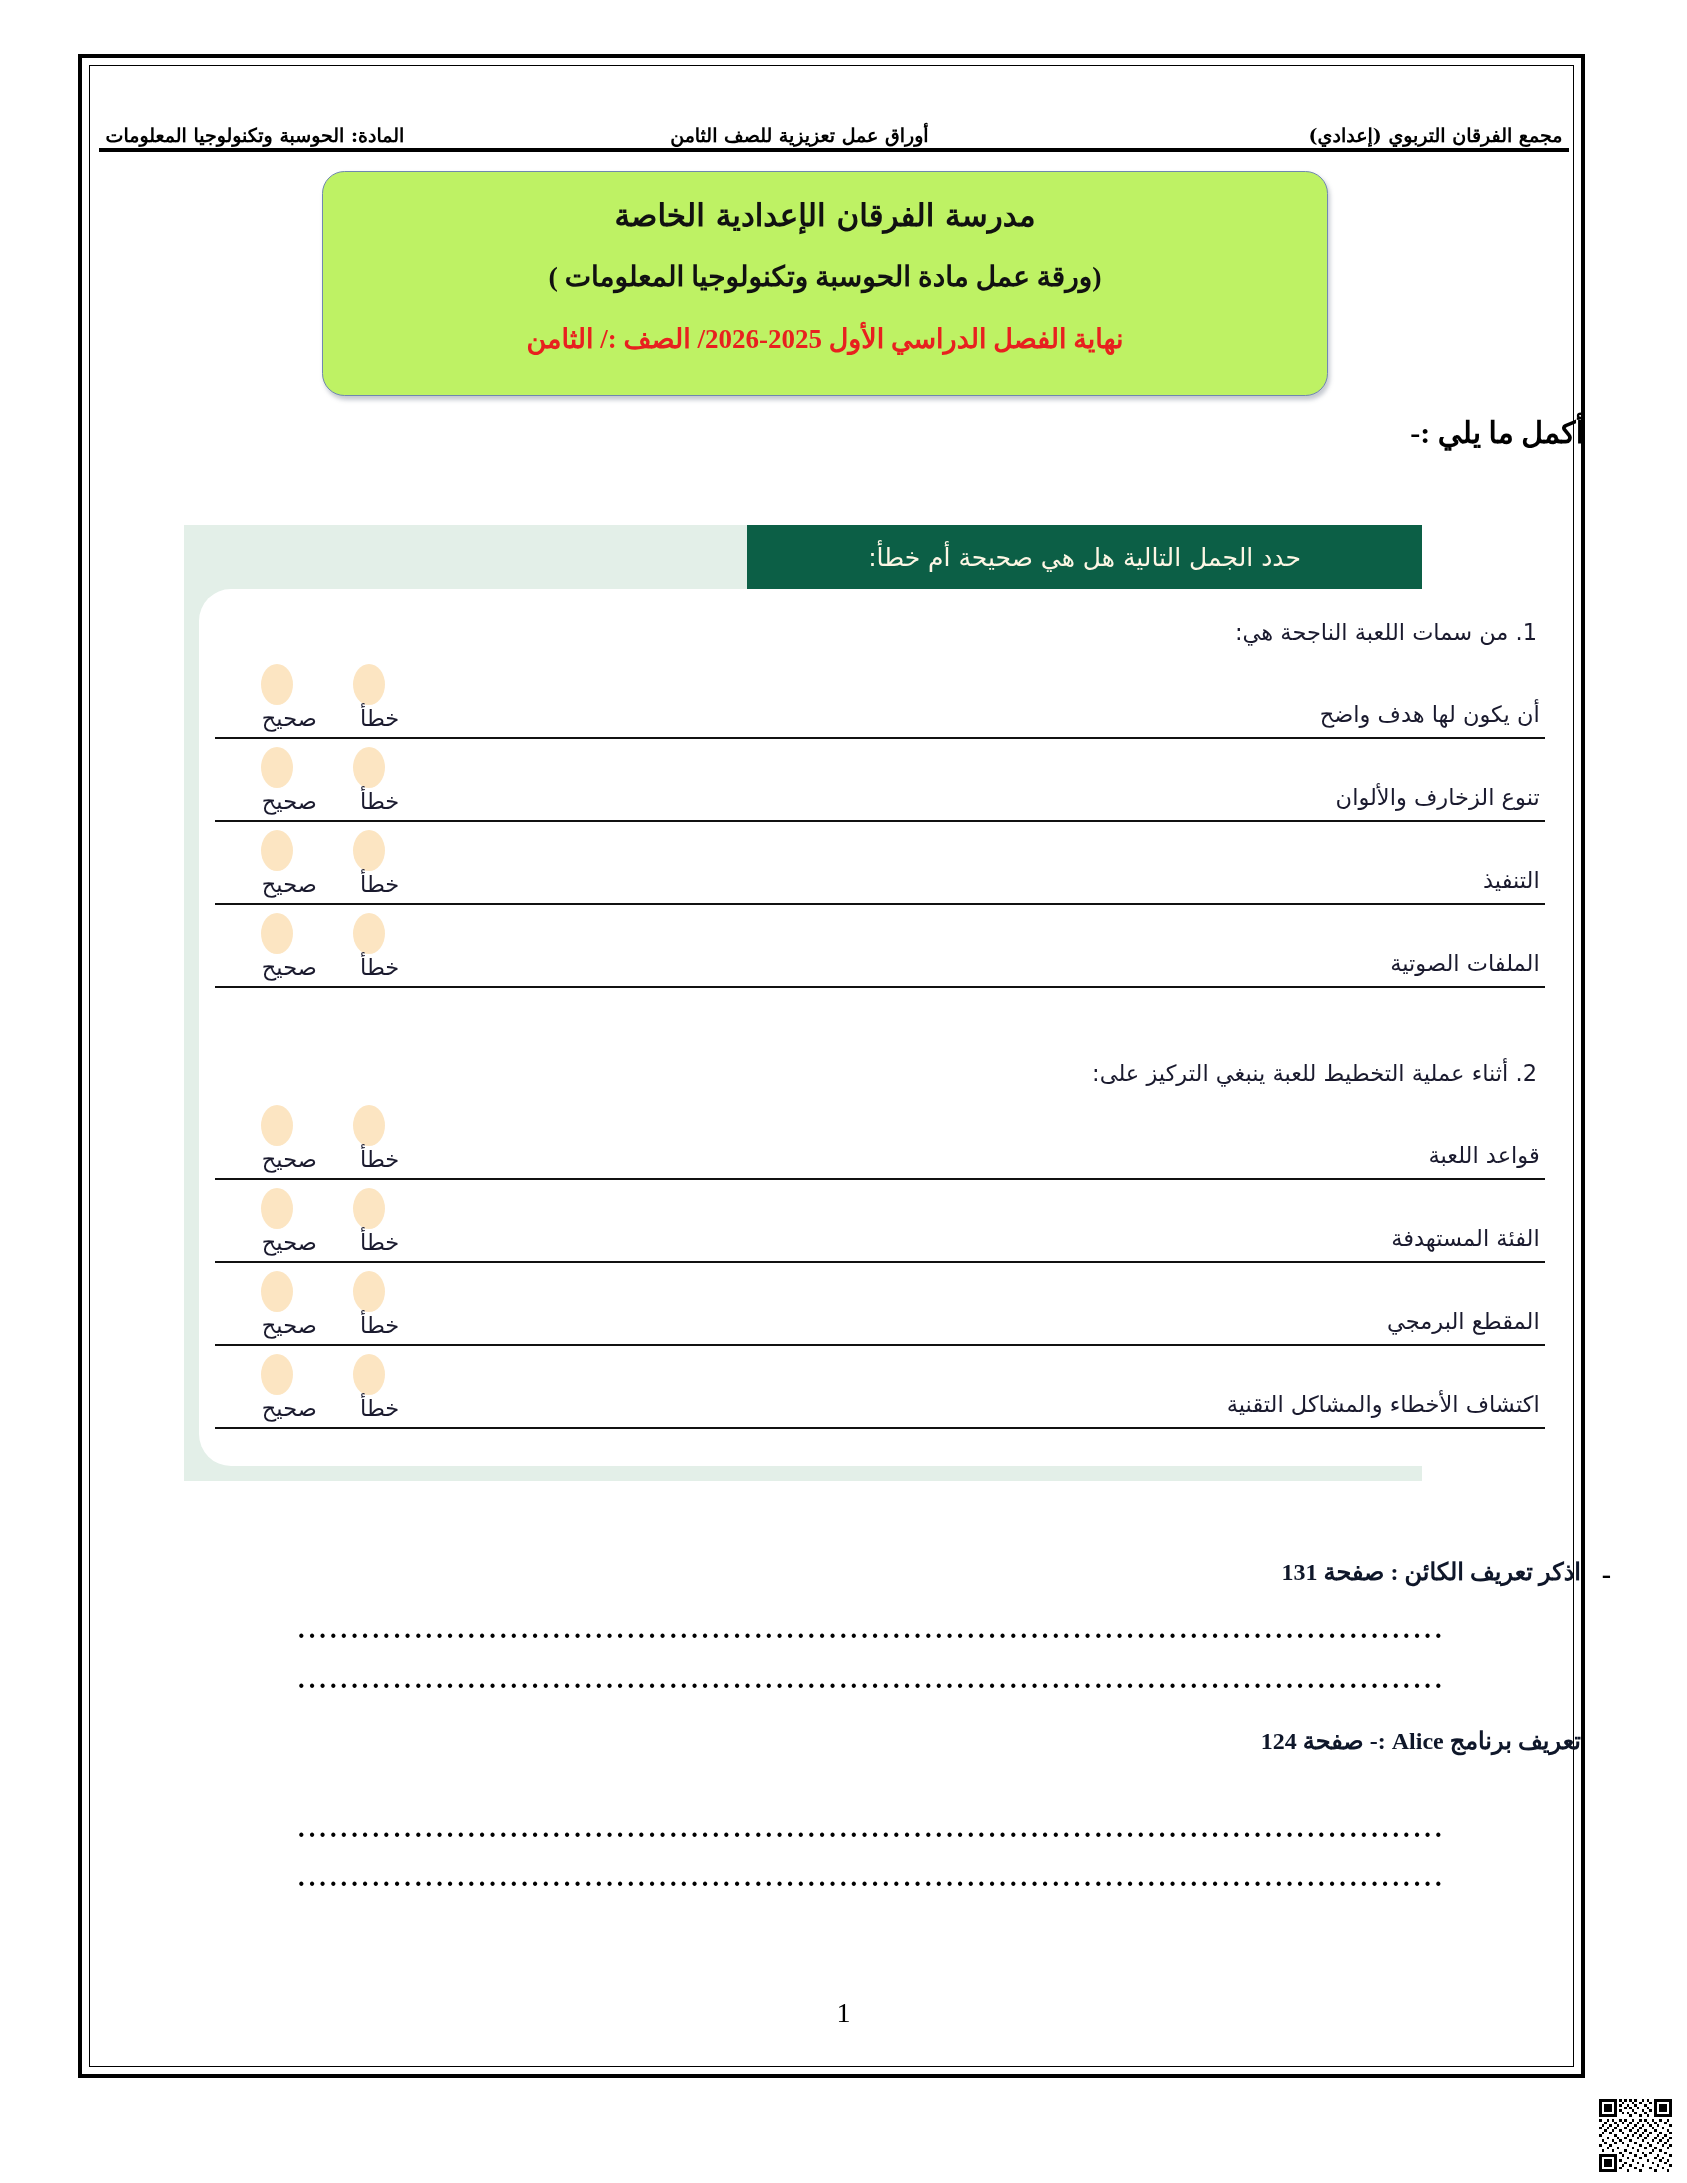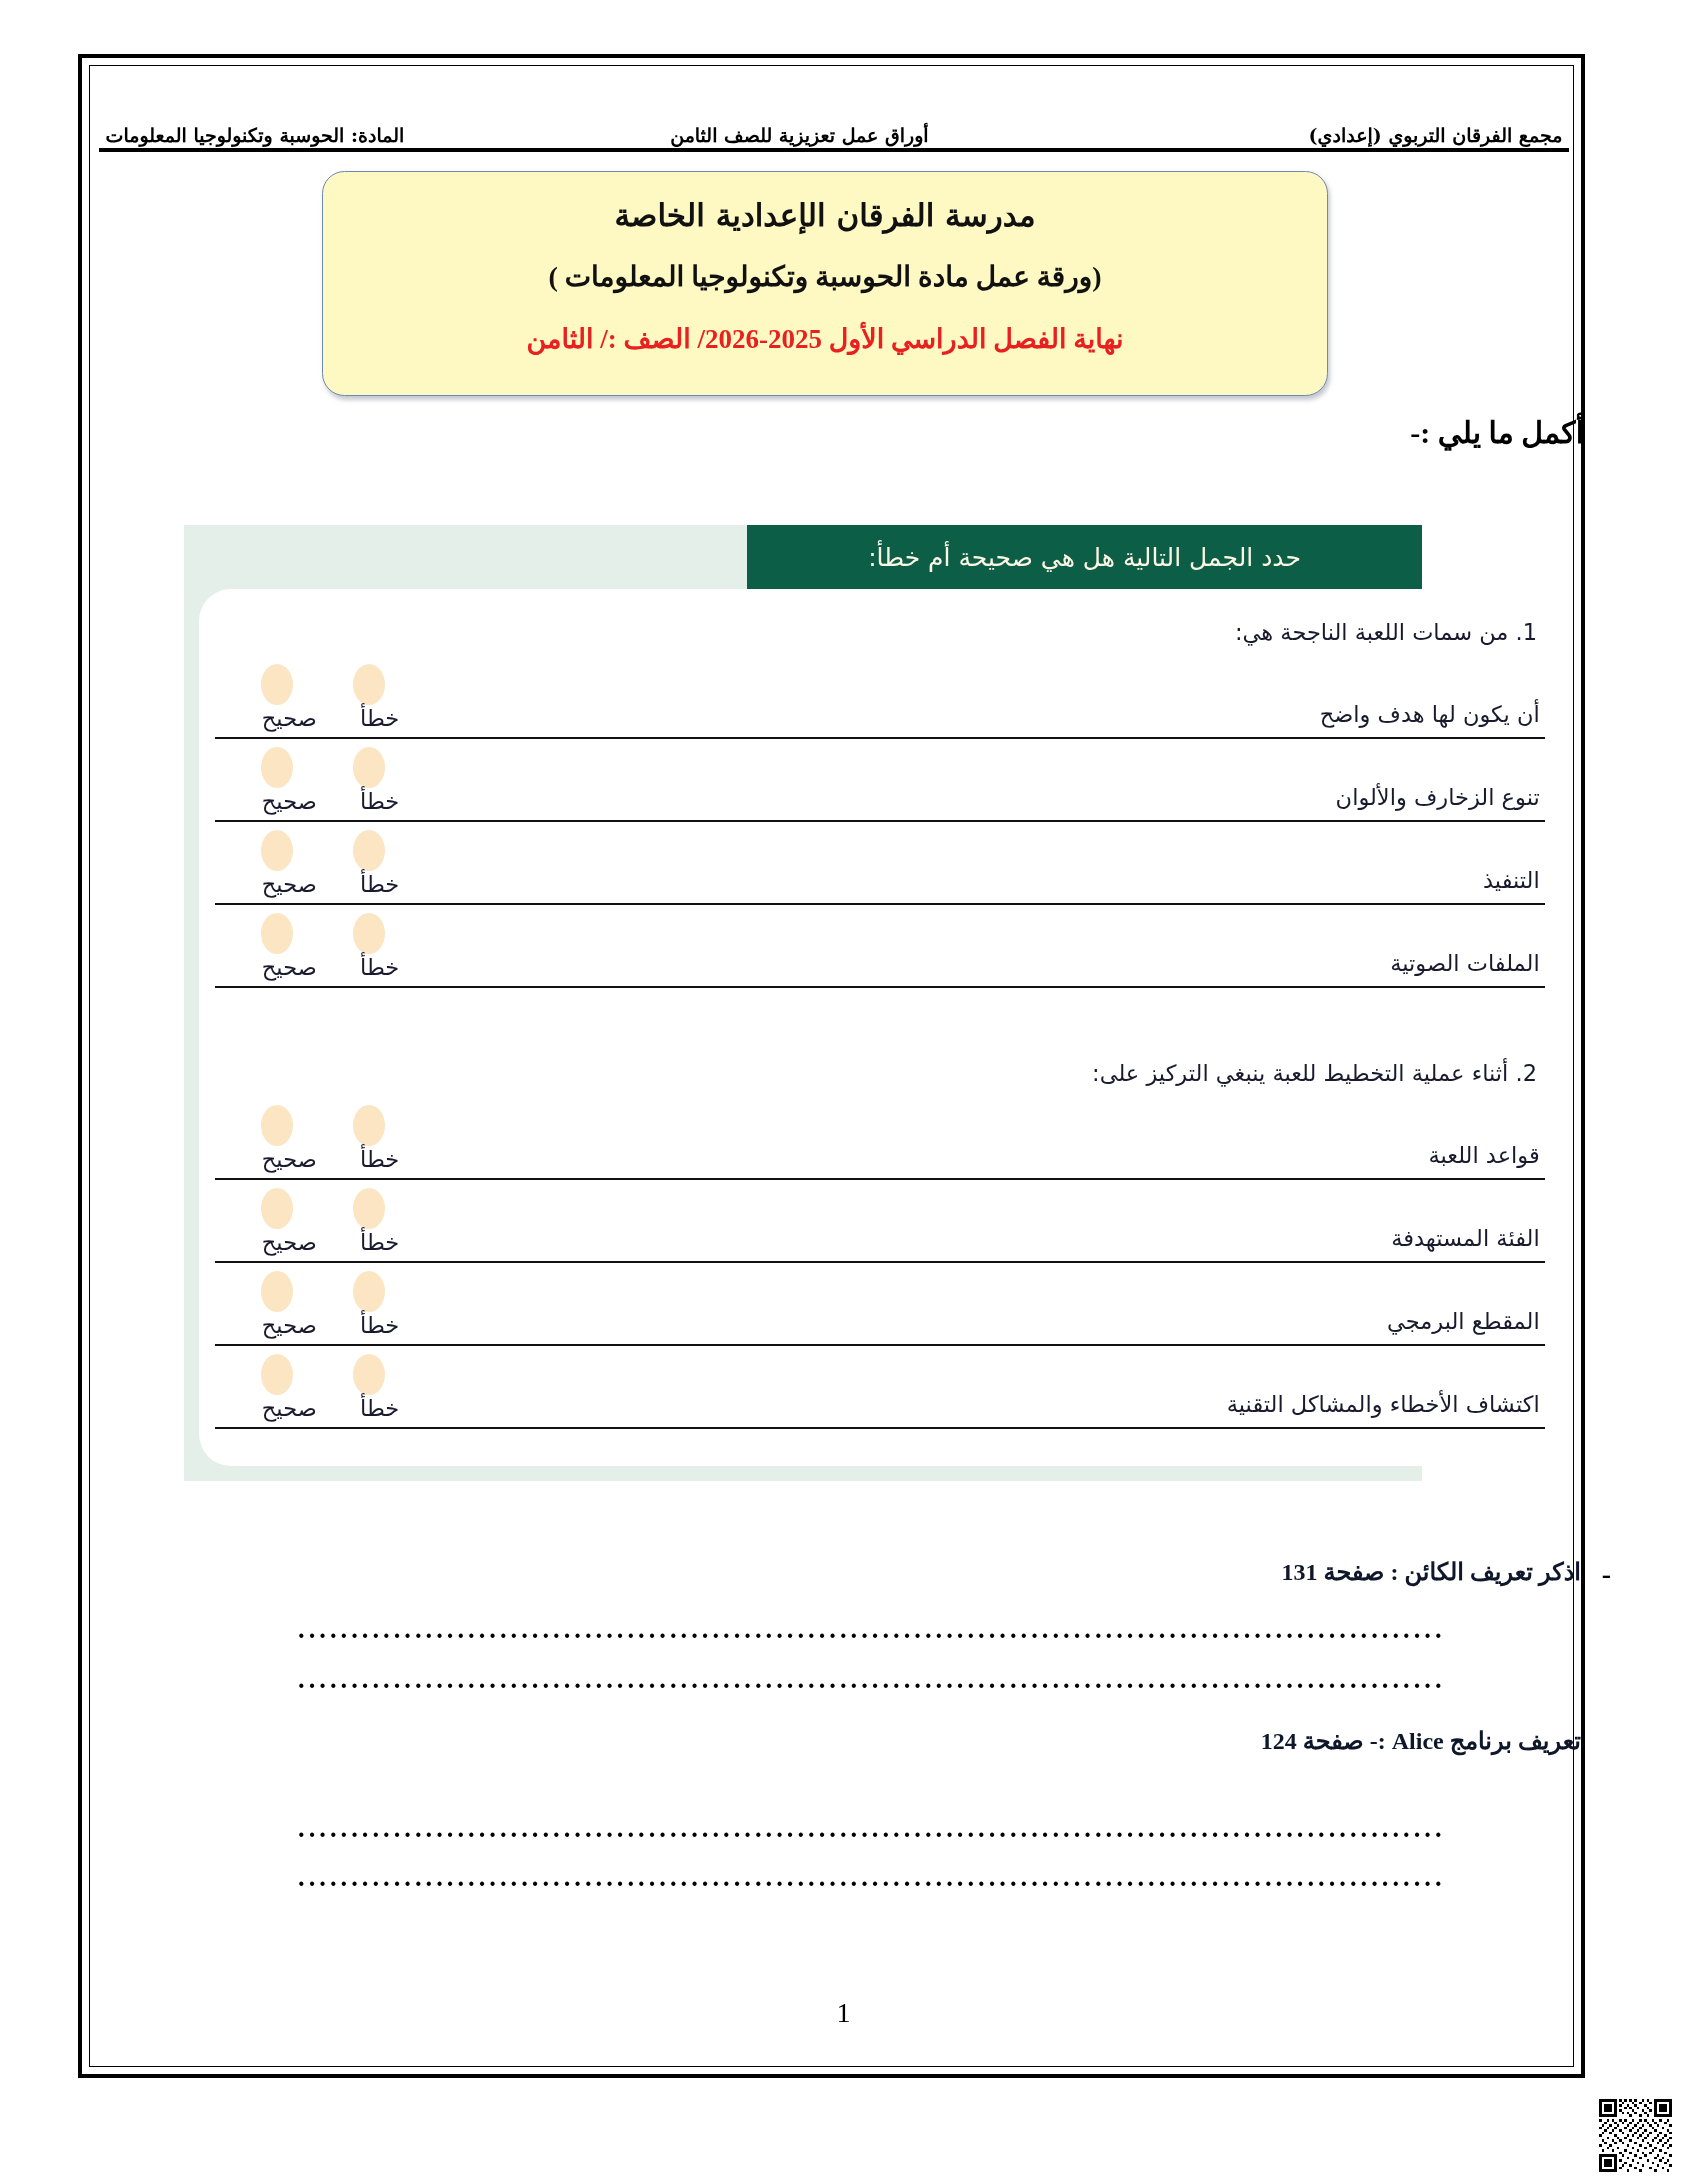--- a/index.html
+++ b/index.html
@@ -66,21 +66,21 @@
   .hdr-center { text-align: center; margin-right: 114px; }
   .hdr-left { text-align: left; }
 
   
   .title-box {
     position: absolute;
     left: 322px;
     top: 171px;
     width: 1006px;
     height: 225px;
-    background: #fef9c3;
+    background: #bef264;
     border-radius: 22.5px;
     border: 1.3px solid #7088b0;
     box-shadow: 2px 3.3px 4.6px rgba(90,100,120,0.35);
     box-sizing: border-box;
     padding-top: 12px;
     text-align: center;
   }
   .title-line-1 {
     font-family: "DejaVu Serif", "Liberation Serif", serif;
     font-weight: bold;

